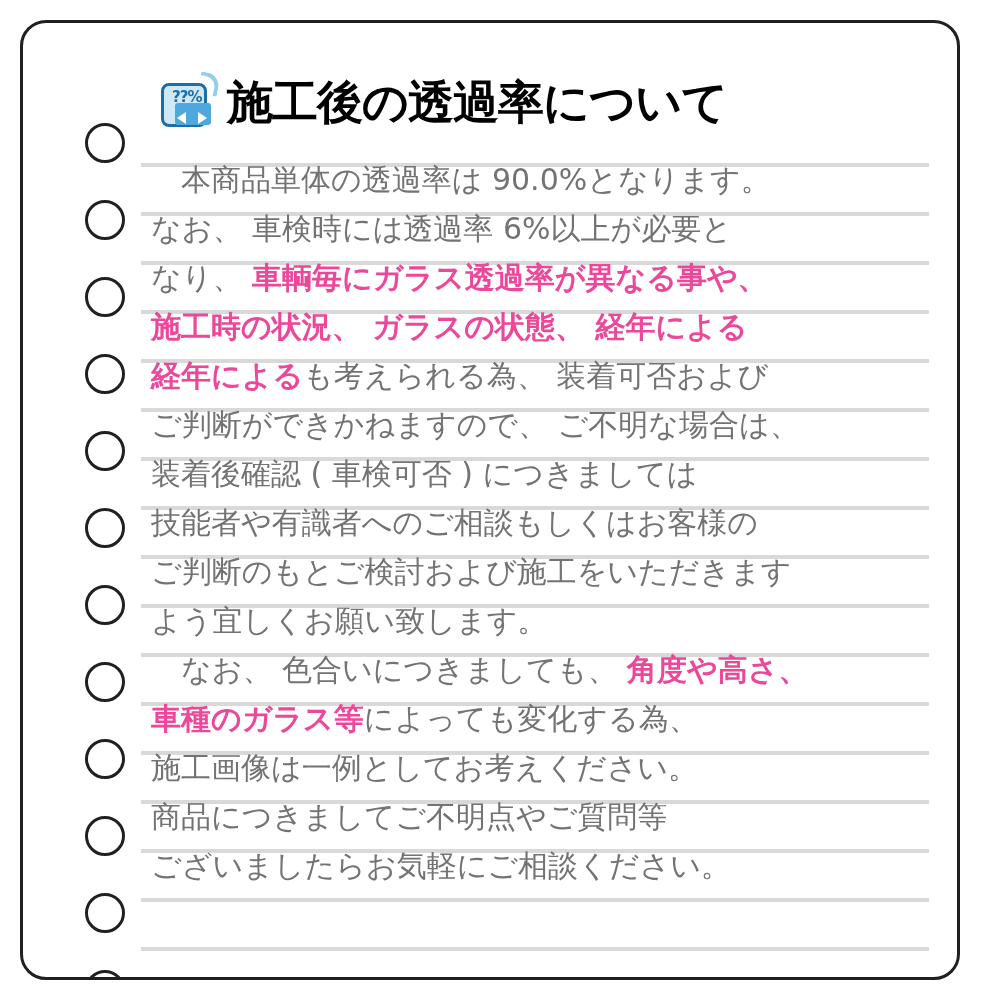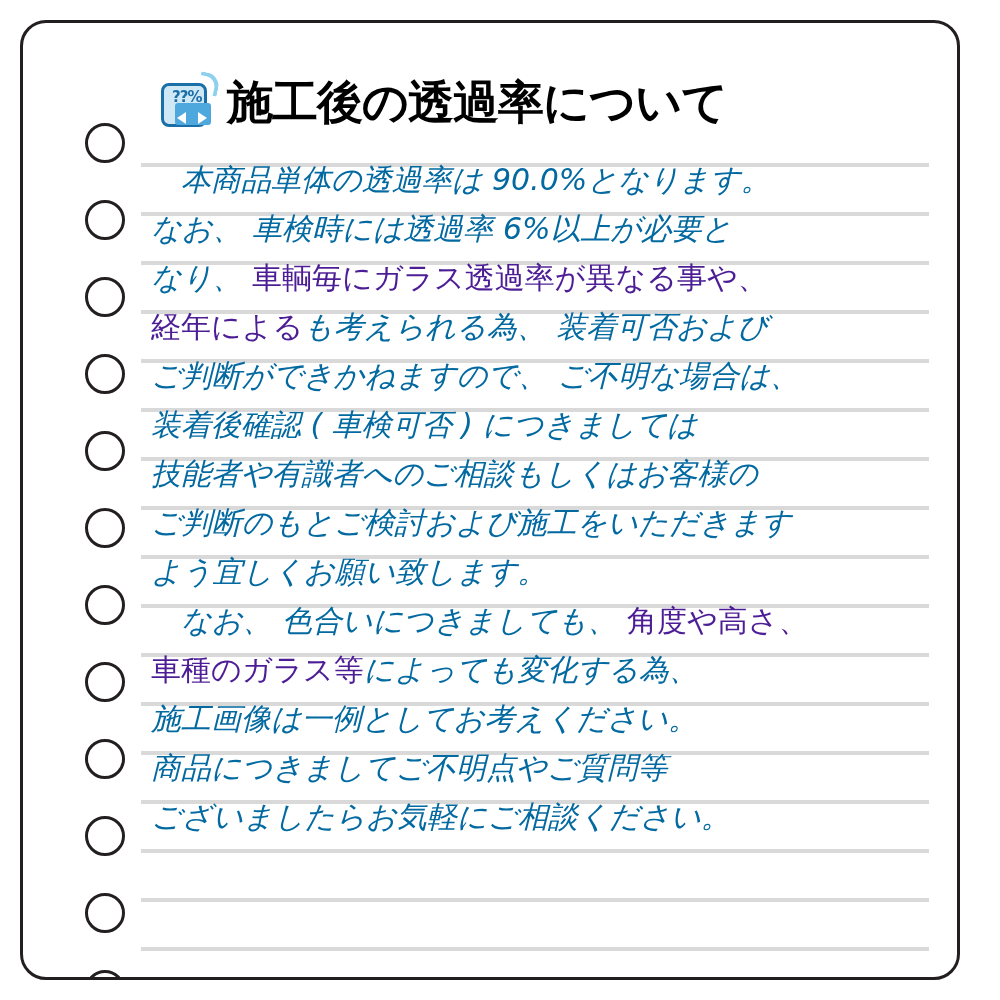--- a/index.html
+++ b/index.html
@@ -112,22 +112,22 @@
     font-size: 30px;
     line-height: 49px;
     color: #111111;
     white-space: nowrap;
   }
   .line {
     height: 49px;
     white-space: nowrap;
   }
   .center { text-align: left; }
-  .pink { color: #4c1d95; font-weight: normal; }
-  .blk { color: #0369a1; font-style: italic; }
+  .pink { color: #ec4899; font-weight: bold; }
+  .blk { color: #737373; }
 
   
   .ic-body {
     position: absolute;
     left: 6px;
     top: 12px;
     width: 46px;
     height: 44px;
     background: #cfe8f6;
     border: 3px solid #1b6fa8;
@@ -227,20 +227,21 @@
             <div class="ic-arrowr"></div>
           </div>
         </div>
         <div class="title-text">施工後の透過率について</div>
       </div>
 
       <div class="para" id="para-host" style="top: 132px;">
           <div class="line"><span class="blk">　本商品単体の透過率は 90.0%となります。</span></div>
           <div class="line"><span class="blk">なお、 車検時には透過率 6%以上が必要と</span></div>
           <div class="line"><span class="blk">なり、 </span><span class="pink">車輌毎にガラス透過率が異なる事や、</span></div>
+          <div class="line"><span class="pink">施工時の状況、 ガラスの状態、 経年による</span></div>
           <div class="line"><span class="pink">経年による</span><span class="blk">も考えられる為、 装着可否および</span></div>
           <div class="line"><span class="blk">ご判断ができかねますので、 ご不明な場合は、</span></div>
           <div class="line"><span class="blk">装着後確認 ( 車検可否 ) につきましては</span></div>
           <div class="line"><span class="blk">技能者や有識者へのご相談もしくはお客様の</span></div>
           <div class="line"><span class="blk">ご判断のもとご検討および施工をいただきます</span></div>
           <div class="line"><span class="blk">よう宜しくお願い致します。</span></div>
           <div class="line"><span class="blk">　なお、 色合いにつきましても、 </span><span class="pink">角度や高さ、</span></div>
           <div class="line"><span class="pink">車種のガラス等</span><span class="blk">によっても変化する為、</span></div>
           <div class="line center"><span class="blk">施工画像は一例としてお考えください。</span></div>
           <div class="line center"><span class="blk">商品につきましてご不明点やご質問等</span></div>

